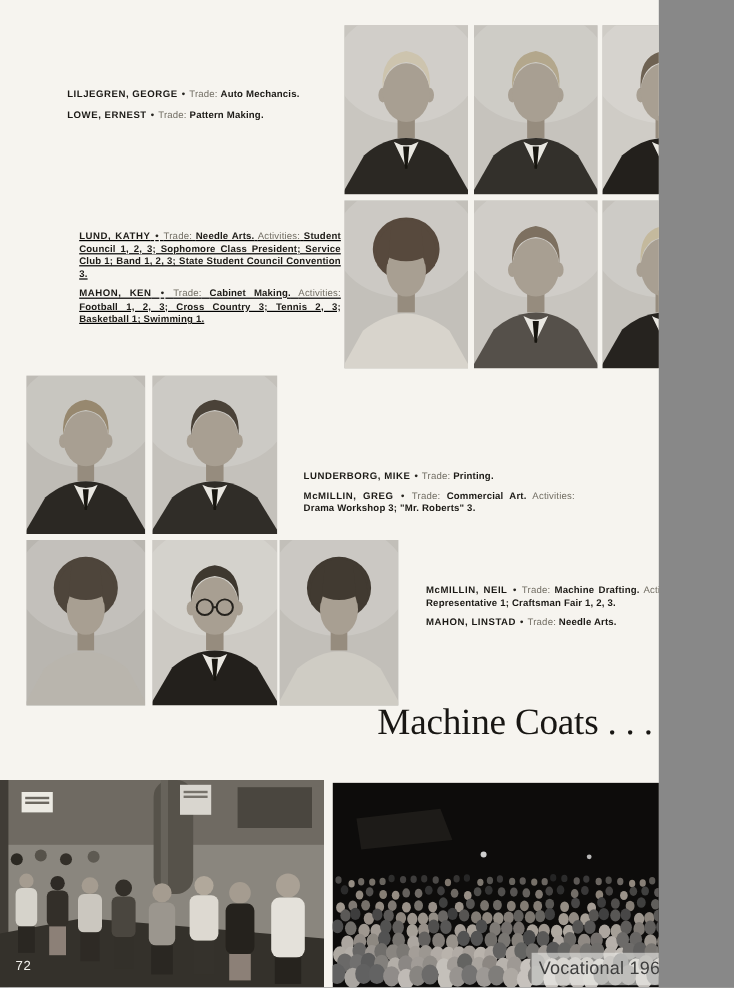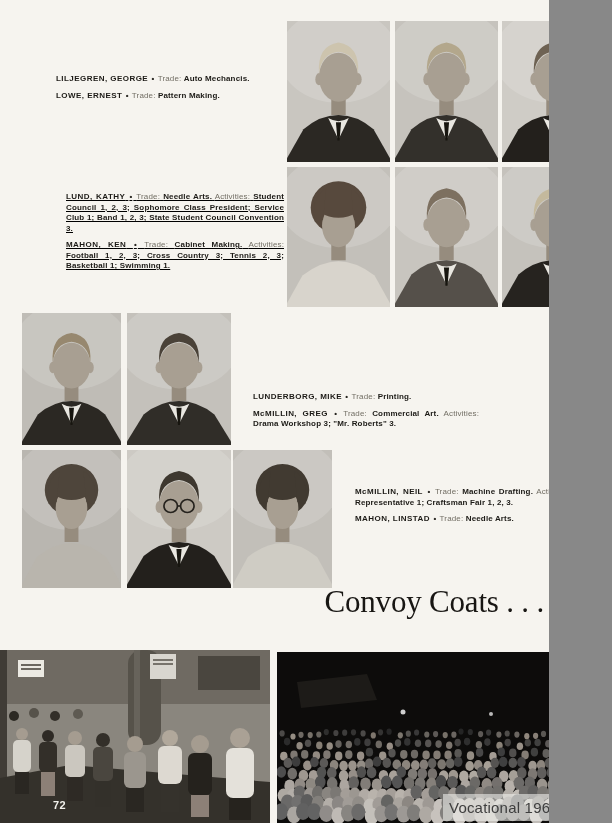--- a/index.html
+++ b/index.html
@@ -15,22 +15,22 @@
   .vl{font-weight:bold;color:#1c1a16;}
   
   .portrait{position:absolute;overflow:hidden;background:#c6c3bd;}
   .portrait svg{display:block;}
   
   #headline{position:absolute;top:584px;right:5px;width:300px;text-align:right;
      font-family:"Liberation Serif",serif;font-size:31px;line-height:36px;color:#181613;
      letter-spacing:-.2px;}
   
   .photo{position:absolute;overflow:hidden;}
-  #pagenum{position:absolute;left:13px;top:799px;color:#f2f1ec;font-weight:bold;
-     font-size:11px;letter-spacing:.5px;z-index:5;margin-left:40px;}
+  #pagenum{position:absolute;left:13px;top:799px;color:#f2f1ec;font-weight:normal;
+     font-size:11px;letter-spacing:.5px;z-index:5;}
   #watermark{position:absolute;left:443px;top:794px;width:169px;height:27px;z-index:6;
      background:rgba(242,241,238,.58);color:#3e3e3e;font-size:15px;line-height:27px;
      padding-left:6px;box-sizing:border-box;white-space:nowrap;letter-spacing:.2px;}
 </style>
 </head>
 <body>
 
 <div id="page">
 
   <div class="tblock" style="left:56px;top:74px;width:205px;">
@@ -254,21 +254,21 @@
           <rect x="43" y="76" width="14" height="16" fill="#968c7e"></rect>
           <path d="M -2 138 L 15 107 Q 33 93 50 93 Q 67 93 85 107 L 102 138 Z" fill="#cfccc4"></path>
           <ellipse cx="50" cy="58" rx="16" ry="21" fill="#a89f92"></ellipse>
           <ellipse cx="50" cy="33" rx="24" ry="17" fill="#413a31"></ellipse>
           <path d="M 27 54 Q 23 30 38 21 L 35 52 Z" fill="#413a31"></path>
           <path d="M 73 54 Q 77 30 62 21 L 65 52 Z" fill="#413a31"></path>
         </svg>
       </div>
   </div>
 
-  <div id="headline">Convoy Coats . . .</div>
+  <div id="headline">Machine Coats . . .</div>
 
   <div class="photo" style="left:0;top:650px;width:270px;height:173px;">
     <svg viewBox="0 0 270 173" width="270" height="173">
       <rect width="270" height="173" fill="#8a867e"></rect>
       <rect width="270" height="54" fill="#6f6a62"></rect>
       <rect x="0" y="0" width="7" height="173" fill="#403c36"></rect>
       <rect x="18" y="10" width="26" height="17" fill="#eceae3"></rect>
       <rect x="21" y="14" width="20" height="2" fill="#6b675f"></rect>
       <rect x="21" y="18" width="20" height="2" fill="#6b675f"></rect>
       <rect x="128" y="0" width="33" height="95" rx="14" fill="#56524a"></rect>

